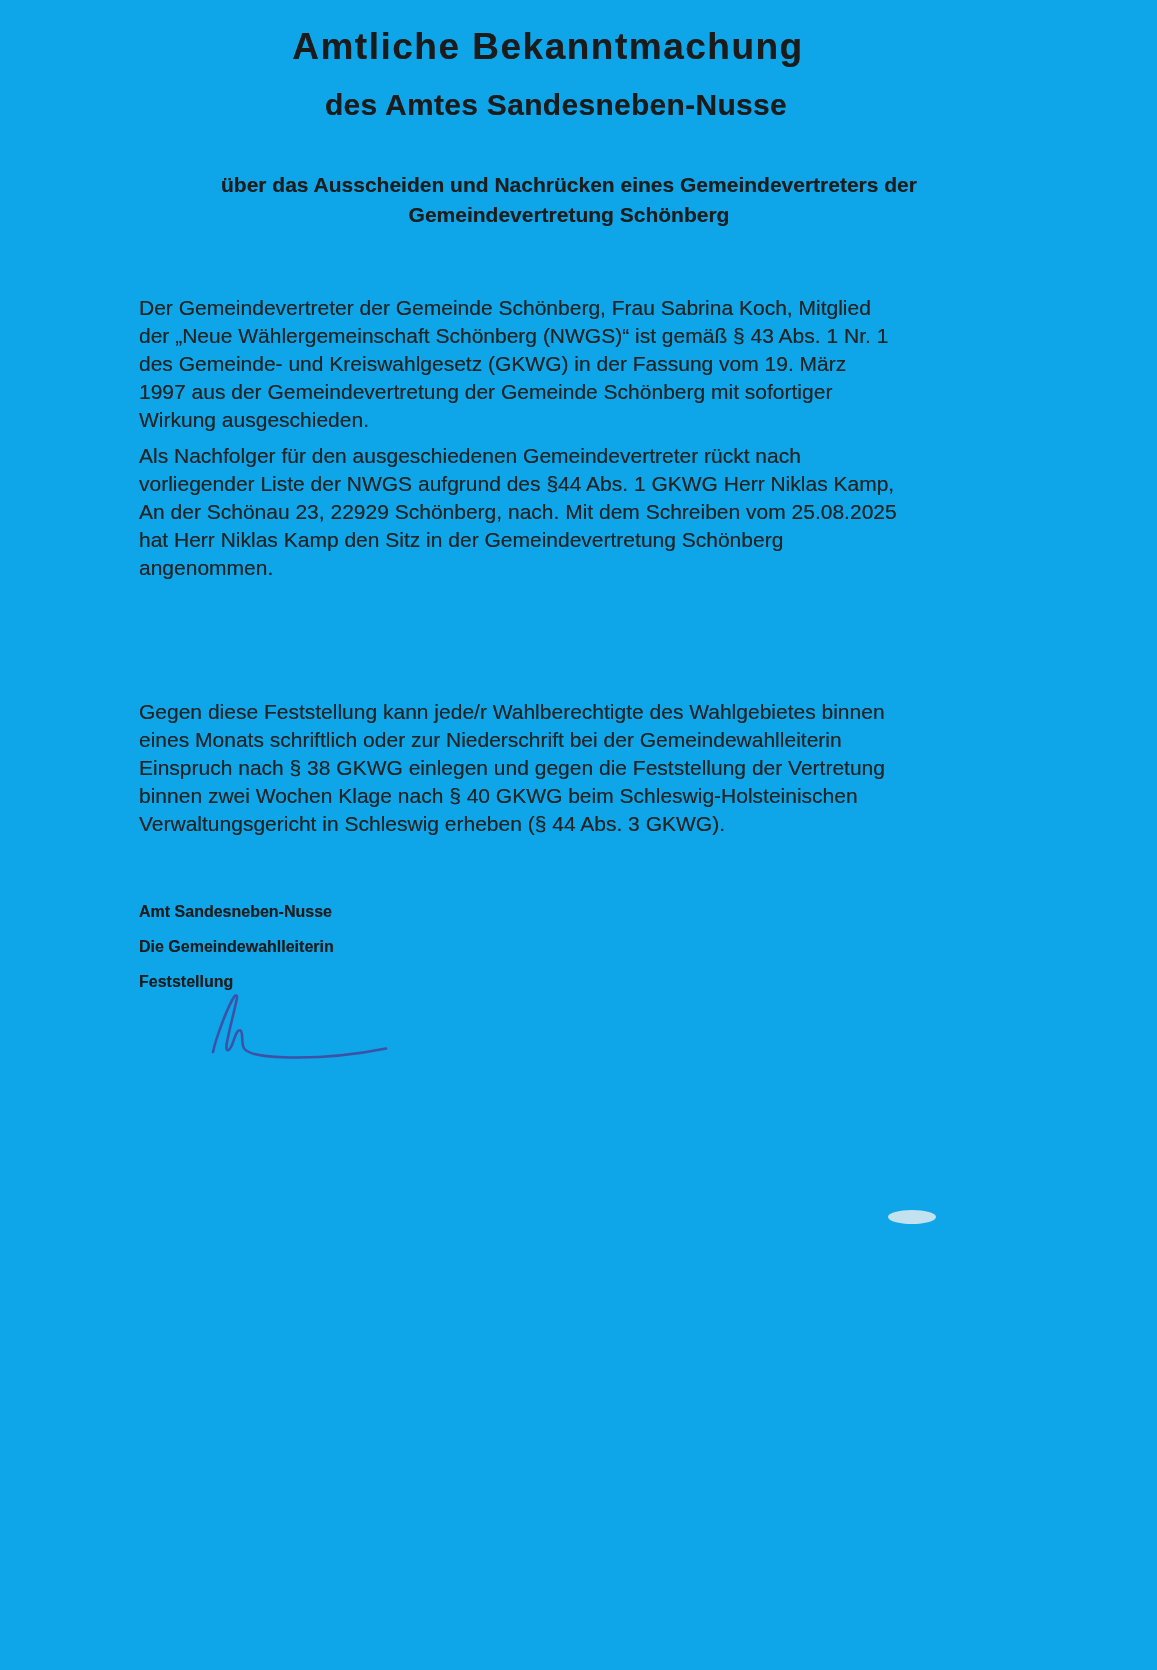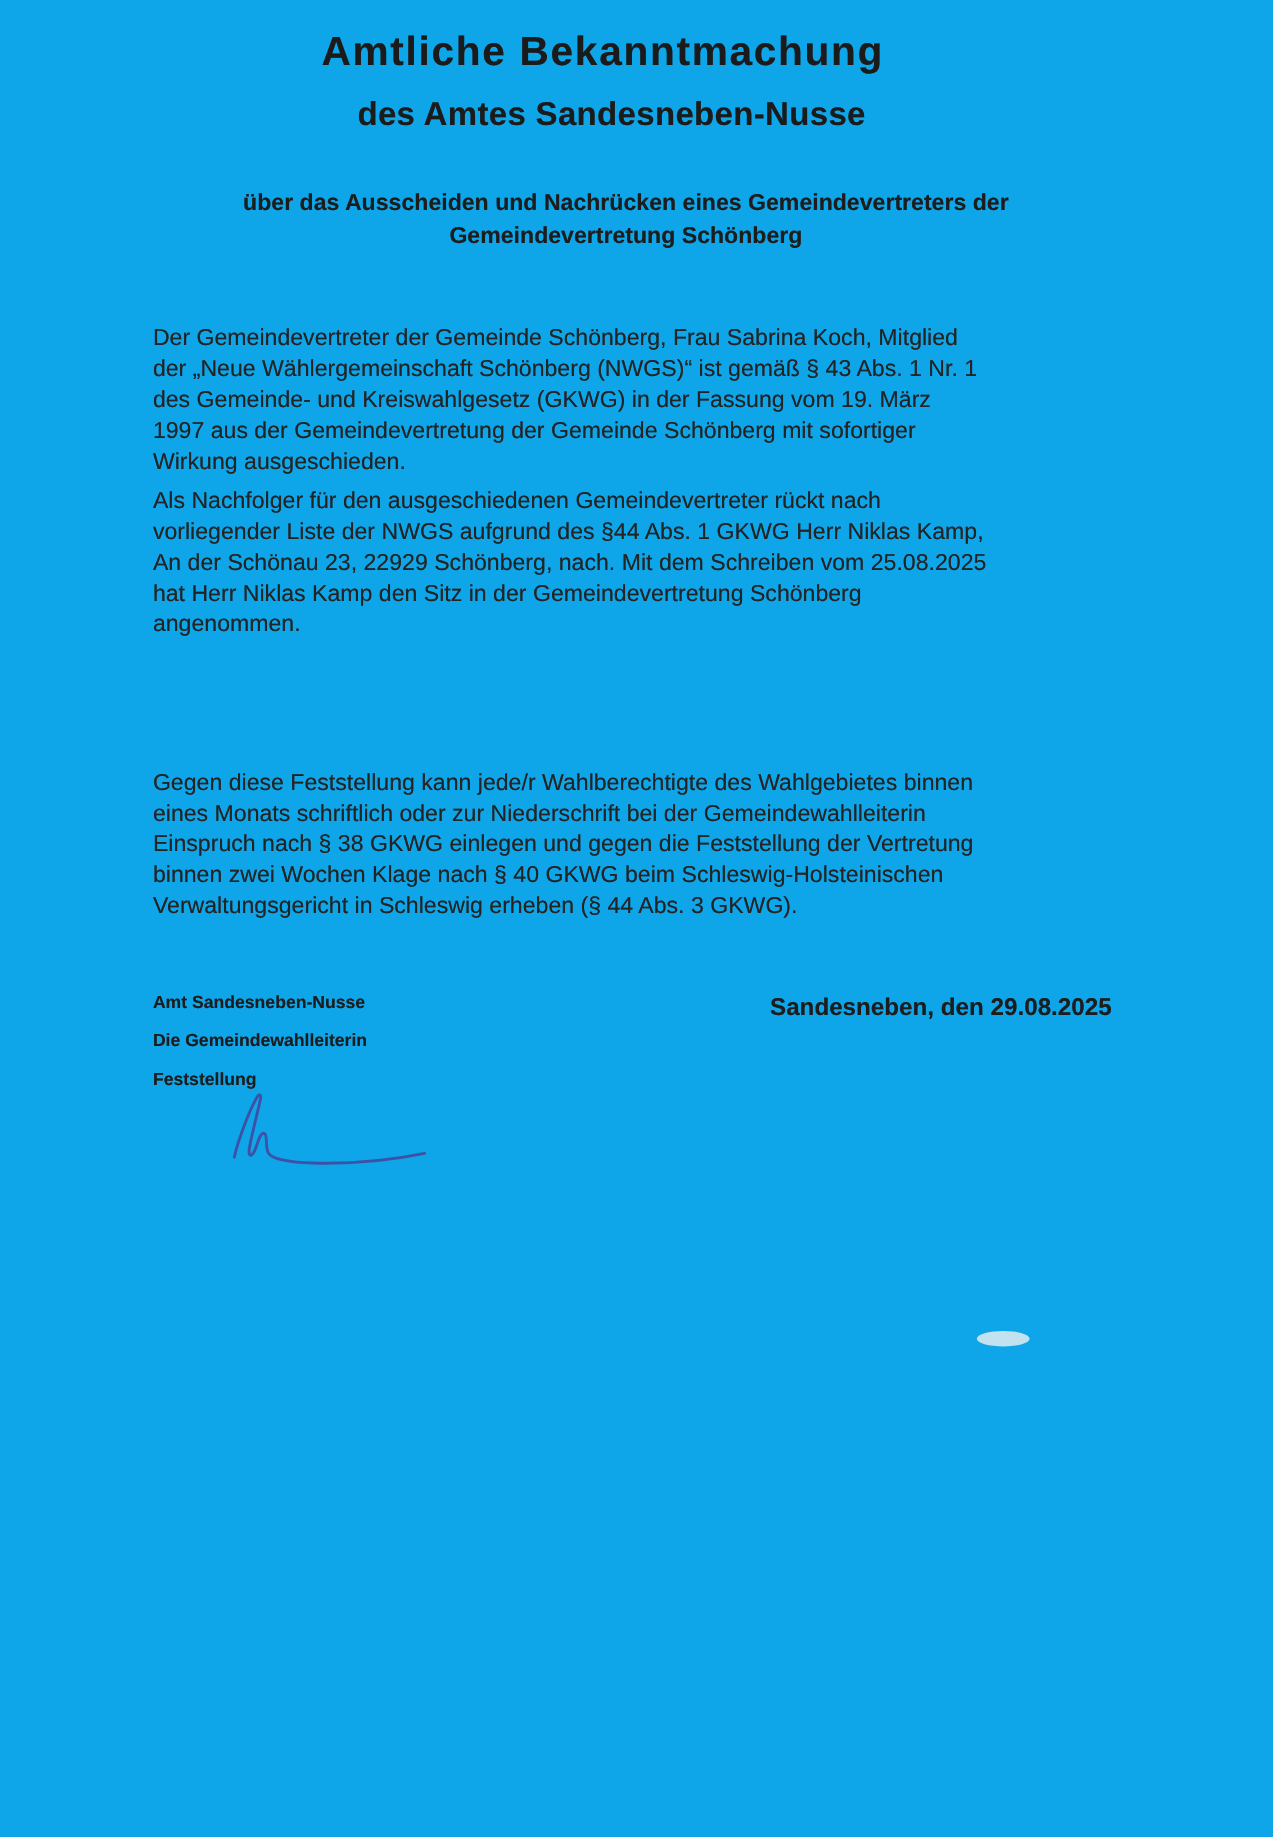--- a/index.html
+++ b/index.html
@@ -137,21 +137,20 @@
 Einspruch nach § 38 GKWG einlegen und gegen die Feststellung der Vertretung
 binnen zwei Wochen Klage nach § 40 GKWG beim Schleswig-Holsteinischen
 Verwaltungsgericht in Schleswig erheben (§ 44 Abs. 3 GKWG).</p>
 
   <div class="sig-line sig-org scan-text">Amt Sandesneben-Nusse</div>
 
   <div class="sig-line sig-role scan-text">Die Gemeindewahlleiterin</div>
 
   <div class="sig-line sig-name scan-text">Feststellung</div>
 
-  <div class="place-date scan-text">Sandesneben, den 29.08.2025</div>
 
   <svg class="handwritten" viewBox="0 0 218 70" xmlns="http://www.w3.org/2000/svg" aria-hidden="true">
     <path d="M30 60
              C33 46 44 16 51 5
              C53 2 54.5 3.5 53.8 7
              C51 21 44.5 44 43.5 53.5
              C43 59.5 45.5 60 48.5 54
              C51.5 47.5 53.5 36.5 57.5 38.5
              C60.8 40.5 57.5 52.5 61.5 57
              C65.5 61.5 80 64.8 101 65.3

